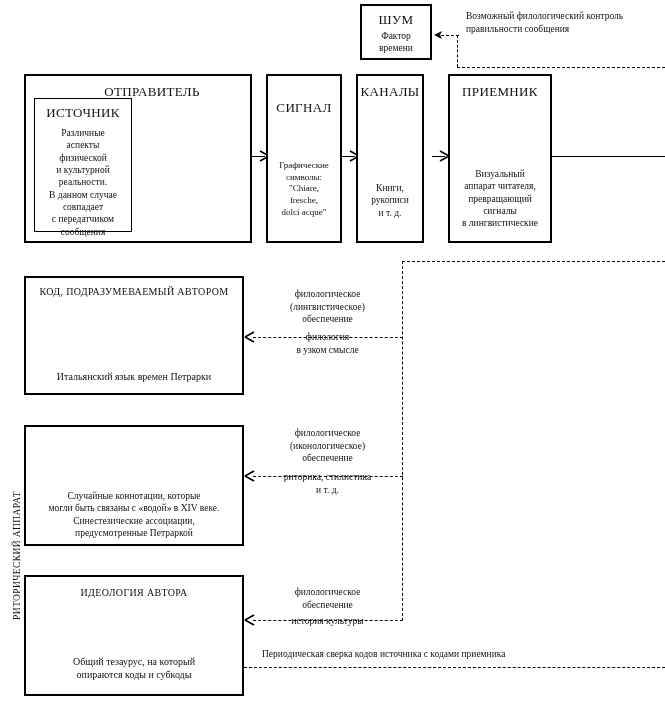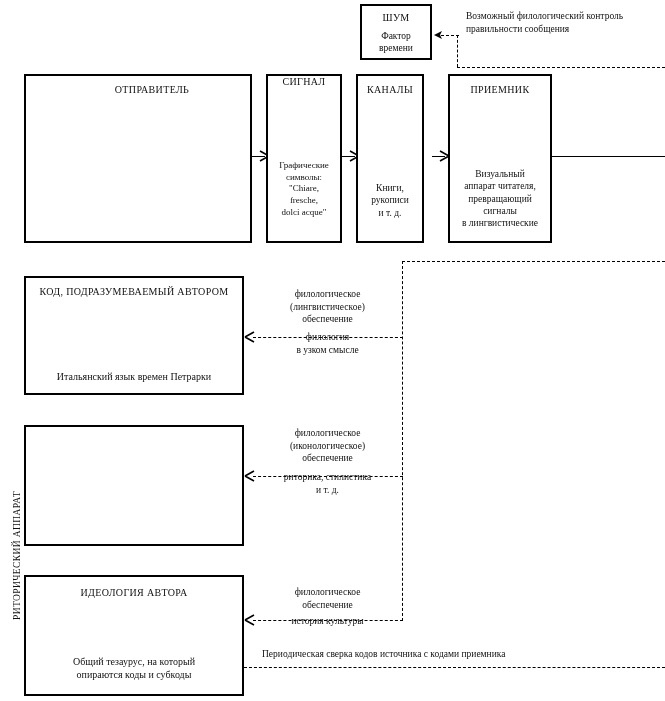--- a/index.html
+++ b/index.html
@@ -23,21 +23,21 @@
     box-sizing: border-box;
     border: 2.5px solid #000000;
     background: #ffffff;
   }
   .box.thin { border-width: 1.2px; }
 
   .box-title {
     position: absolute;
     left: 0; right: 0;
     text-align: center;
-    font-size: 10px;
+    font-size: 13px;
     letter-spacing: 0.35px;
     line-height: 1.25;
     white-space: nowrap;
   }
   .box-body {
     position: absolute;
     left: 0; right: 0;
     text-align: center;
     font-size: 9.5px;
     line-height: 1.3;
@@ -104,29 +104,41 @@
   <div class="hdash" style="left:457px; top:67px; width:208px;"></div>
 
   <div class="label left" style="left:466px; top:10px; width:196px;">Возможный
 филологический контроль
 правильности сообщения</div>
 
   <div class="box" style="left:24px; top:74px; width:228px; height:169px;">
     <div class="box-title" style="top:8px;margin-left:28px;">ОТПРАВИТЕЛЬ</div>
   </div>
 
+  <div class="box thin" style="left:34px; top:98px; width:98px; height:134px;">
+    <div class="box-title" style="top:6px;">ИСТОЧНИК</div>
+    <div class="box-body" style="top:28px; white-space:pre-line;">Различные
+аспекты
+физической
+и культурной
+реальности.
+В данном случае
+совпадает
+с передатчиком
+сообщения</div>
+  </div>
 
 
   <div class="hline" style="left:252px; top:156px; width:13px;"></div>
   <svg class="arrow" style="left:258px; top:150px;" width="14" height="13">
     <path d="M2 1 L11 6 L2 11" fill="none" stroke="#000" stroke-width="1.6"></path>
   </svg>
 
   <div class="box" style="left:266px; top:74px; width:76px; height:169px;">
-    <div class="box-title" style="top:0;">СИГНАЛ</div>
+    <div class="box-title" style="top:24px;">СИГНАЛ</div>
     <div class="box-body sm" style="top:84px; white-space:pre-line;">Графические
 символы:
 "Chiare,
 fresche,
 dolci acque"</div>
   </div>
 
   <div class="hline" style="left:342px; top:156px; width:13px;"></div>
   <svg class="arrow" style="left:348px; top:150px;" width="14" height="13">
     <path d="M2 1 L11 6 L2 11" fill="none" stroke="#000" stroke-width="1.6"></path>
@@ -167,20 +179,24 @@
     <path d="M2 6 L11 1 M2 6 L11 11" fill="none" stroke="#000" stroke-width="1.6"></path>
   </svg>
   <div class="hdash" style="left:253px; top:337px; width:150px;"></div>
   <div class="label center" style="left:250px; top:288px; width:155px; white-space:pre-line;">филологическое
 (лингвистическое)
 обеспечение</div>
   <div class="label center" style="left:250px; top:331px; width:155px; white-space:pre-line;">филология
 в узком смысле</div>
 
   <div class="box" style="left:24px; top:425px; width:220px; height:121px;">
+    <div class="box-body" style="top:63px; font-size:9.5px; white-space:pre-line;">Случайные коннотации, которые
+могли быть связаны с «водой» в XIV веке.
+Синестезические ассоциации,
+предусмотренные Петраркой</div>
   </div>
 
   <svg class="arrow" style="left:243px; top:470px;" width="13" height="13">
     <path d="M2 6 L11 1 M2 6 L11 11" fill="none" stroke="#000" stroke-width="1.6"></path>
   </svg>
   <div class="hdash" style="left:253px; top:476px; width:150px;"></div>
   <div class="label center" style="left:250px; top:427px; width:155px; white-space:pre-line;">филологическое
 (иконологическое)
 обеспечение</div>
   <div class="label center" style="left:250px; top:471px; width:155px; white-space:pre-line;">риторика, стилистика

